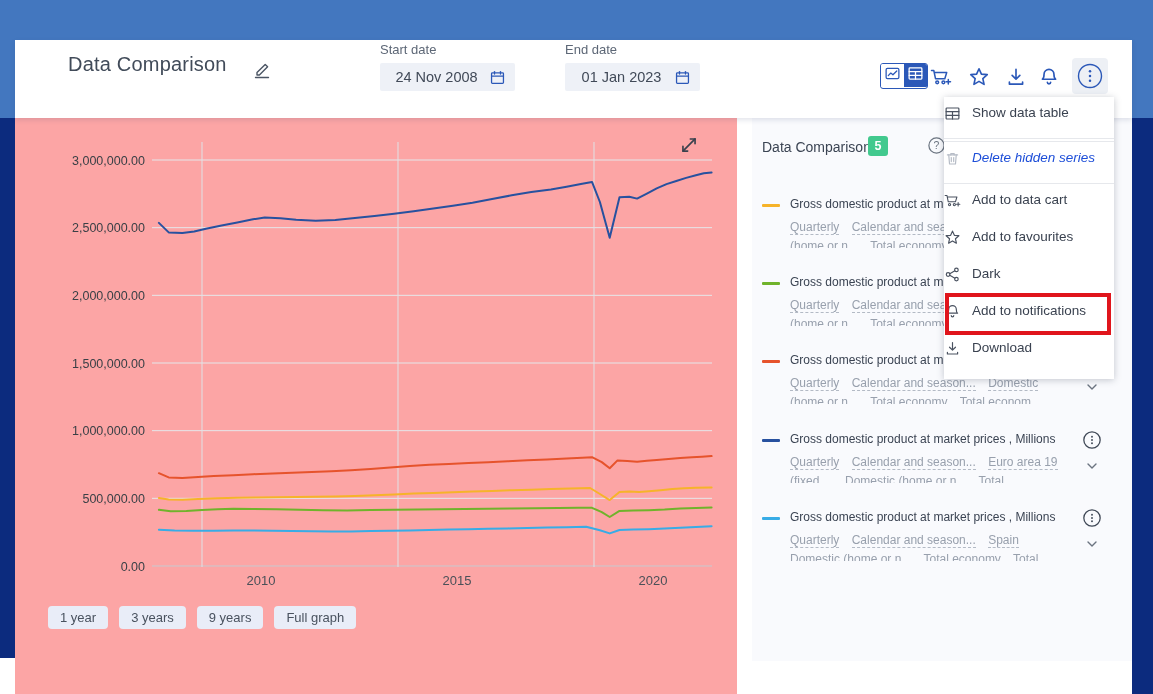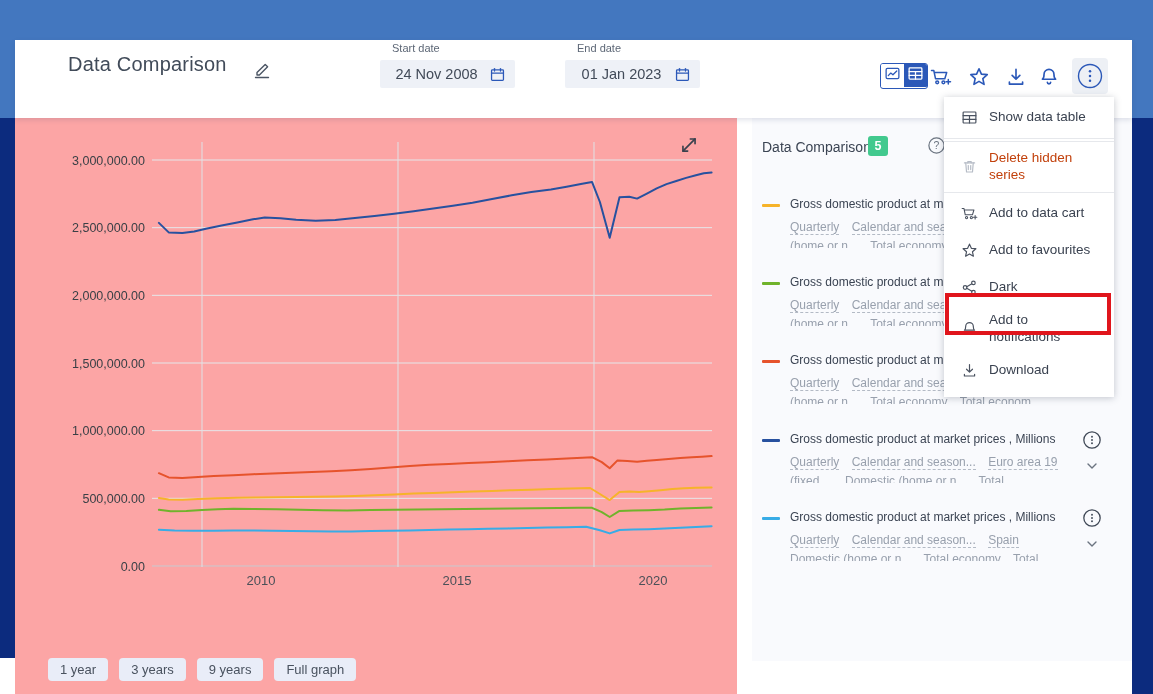--- a/index.html
+++ b/index.html
@@ -15,42 +15,42 @@
 
   
   .header { position:absolute; left:15px; top:40px; width:1117px; height:78px; background:#fff;
             box-shadow:0 2px 5px rgba(40,60,100,.14); z-index:5; }
   .page-title { position:absolute; left:53px; top:13px; margin:0; font-size:20px; font-weight:400; color:#414b59; letter-spacing:.2px; }
   .edit-btn { position:absolute; left:237px; top:20px; width:20px; height:20px; border:none; background:none; padding:0; color:#4b5564; cursor:pointer; }
 
   .date-group { position:absolute; top:0; }
   .date-group.start { left:365px; }
   .date-group.end   { left:550px; }
-  .date-label { display:block; margin-top:2px; font-size:11px; color:#5d6776;margin-left:12px; }
+  .date-label { display:block; margin-top:2px; font-size:13px; color:#5d6776; }
   .date-field { position:relative; margin-top:6px; width:135px; height:28px; background:#eef1f7; border-radius:2px;
                 display:flex; align-items:center; cursor:pointer; }
   .date-value { flex:1; text-align:center; font-size:14.5px; color:#414a58; padding-left:4px; }
   .cal-icon { width:17px; height:17px; color:#2b58b8; margin-right:9px; flex:0 0 17px; }
 
   .toolbar-btn { position:absolute; top:26px; width:22px; height:22px; border:none; background:none; padding:0; color:#2b58b8; cursor:pointer; }
   .view-toggle { position:absolute; left:865px; top:23px; height:26px; display:flex; border:1.5px solid #2b58b8; border-radius:3px; overflow:hidden; cursor:pointer; }
   .view-seg { width:23px; height:23px; display:flex; align-items:center; justify-content:center; background:#fff; color:#2b58b8; }
   .view-seg.selected { background:#2b58b8; color:#fff; }
   .view-seg svg { width:17px; height:17px; }
   .more-btn { position:absolute; left:1057px; top:18px; width:36px; height:36px; border:none; border-radius:4px;
               background:#edf0f5; color:#2b58b8; padding:0; cursor:pointer; }
   .more-btn svg { width:28px; height:28px; display:block; margin:4px auto; }
   .toolbar-btn svg, .edit-btn svg { width:100%; height:100%; }
 
   
   .chart-card { position:absolute; left:15px; top:118px; width:722px; height:576px; background:#fca5a5; }
   .chart-svg text { font-family:"Liberation Sans", sans-serif; }
   .expand-btn { position:absolute; left:663px; top:16px; width:22px; height:22px; border:none; background:none; padding:0; color:#39414d; cursor:pointer; }
   .expand-btn svg { width:100%; height:100%; }
-  .range-row { position:absolute; left:33px; top:540px; display:flex; gap:11px; }
+  .range-row { position:absolute; left:33px; top:488px; display:flex; gap:11px; }
   .range-btn { background:#e9edf8; border:none; border-radius:4px; padding:4px 12px; font-size:13px; color:#49525f; cursor:pointer; }
 
   
   .panel { position:absolute; left:752px; top:118px; width:380px; height:543px; background:#f9fafd; z-index:1; }
   .panel-title { position:absolute; left:10px; top:21px; font-size:14px; color:#3b4453; }
   .badge { position:absolute; left:116px; top:18px; min-width:20px; height:20px; background:#42c98e; color:#fff;
            font-size:12.5px; font-weight:bold; border-radius:3px; text-align:center; line-height:20px; padding:0 4px; }
   .help-btn { position:absolute; left:175px; top:18px; width:19px; height:19px; border:none; background:none; padding:0; color:#6b7480; cursor:pointer; }
   .help-btn svg { width:100%; height:100%; }
 
@@ -61,23 +61,23 @@
              font-size:12px; color:#98a0ad; line-height:19px; }
   .tag { border-bottom:1px dashed #b3bac5; margin-right:9px; }
   .s-info { position:absolute; left:330px; top:-2px; width:20px; height:20px; border:none; background:none; padding:0; color:#3f4856; cursor:pointer; }
   .s-info svg { width:100%; height:100%; }
   .s-chevron { position:absolute; left:332px; top:26px; width:16px; height:16px; border:none; background:none; padding:0; color:#6b7480; cursor:pointer; }
   .s-chevron svg { width:100%; height:100%; }
 
   
   .menu { position:absolute; left:944px; top:97px; width:170px; background:#fff; z-index:20;
           box-shadow:0 1px 7px rgba(50,60,80,.28); padding:2px 0 8px; }
-  .menu-item { display:flex; align-items:center; gap:11px; padding:6px 17px; min-height:37px;
+  .menu-item { display:flex; gap:11px; padding:6px 0; min-height:37px;
                font-size:13.5px; color:#3a4250; line-height:1.25; cursor:pointer; }
-  .menu-item.disabled { color:#c2410c; cursor:default; }
+  .menu-item.disabled { color:#1d4ed8; cursor:default;font-style:italic; }
   .mi-icon { width:17px; height:17px; flex:0 0 17px; color:#4a5260; }
   .menu-item.disabled .mi-icon { color:#b6bcc6; }
   .mi-icon svg { width:100%; height:100%; }
   .menu-divider { height:1px; background:#e6e8ec; margin:2px 0; }
   .toggle { margin-left:auto; width:33px; height:18px; border-radius:9px; background:#c3c7cd; position:relative; flex:0 0 33px; cursor:pointer; }
   .toggle .knob { position:absolute; left:2px; top:2px; width:14px; height:14px; border-radius:50%; background:#fff; }
 
   .share-highlight { position:absolute; left:945px; top:293px; width:166px; height:42px;
                      border:4px solid #e0151c; z-index:30; pointer-events:none; }
 </style>

